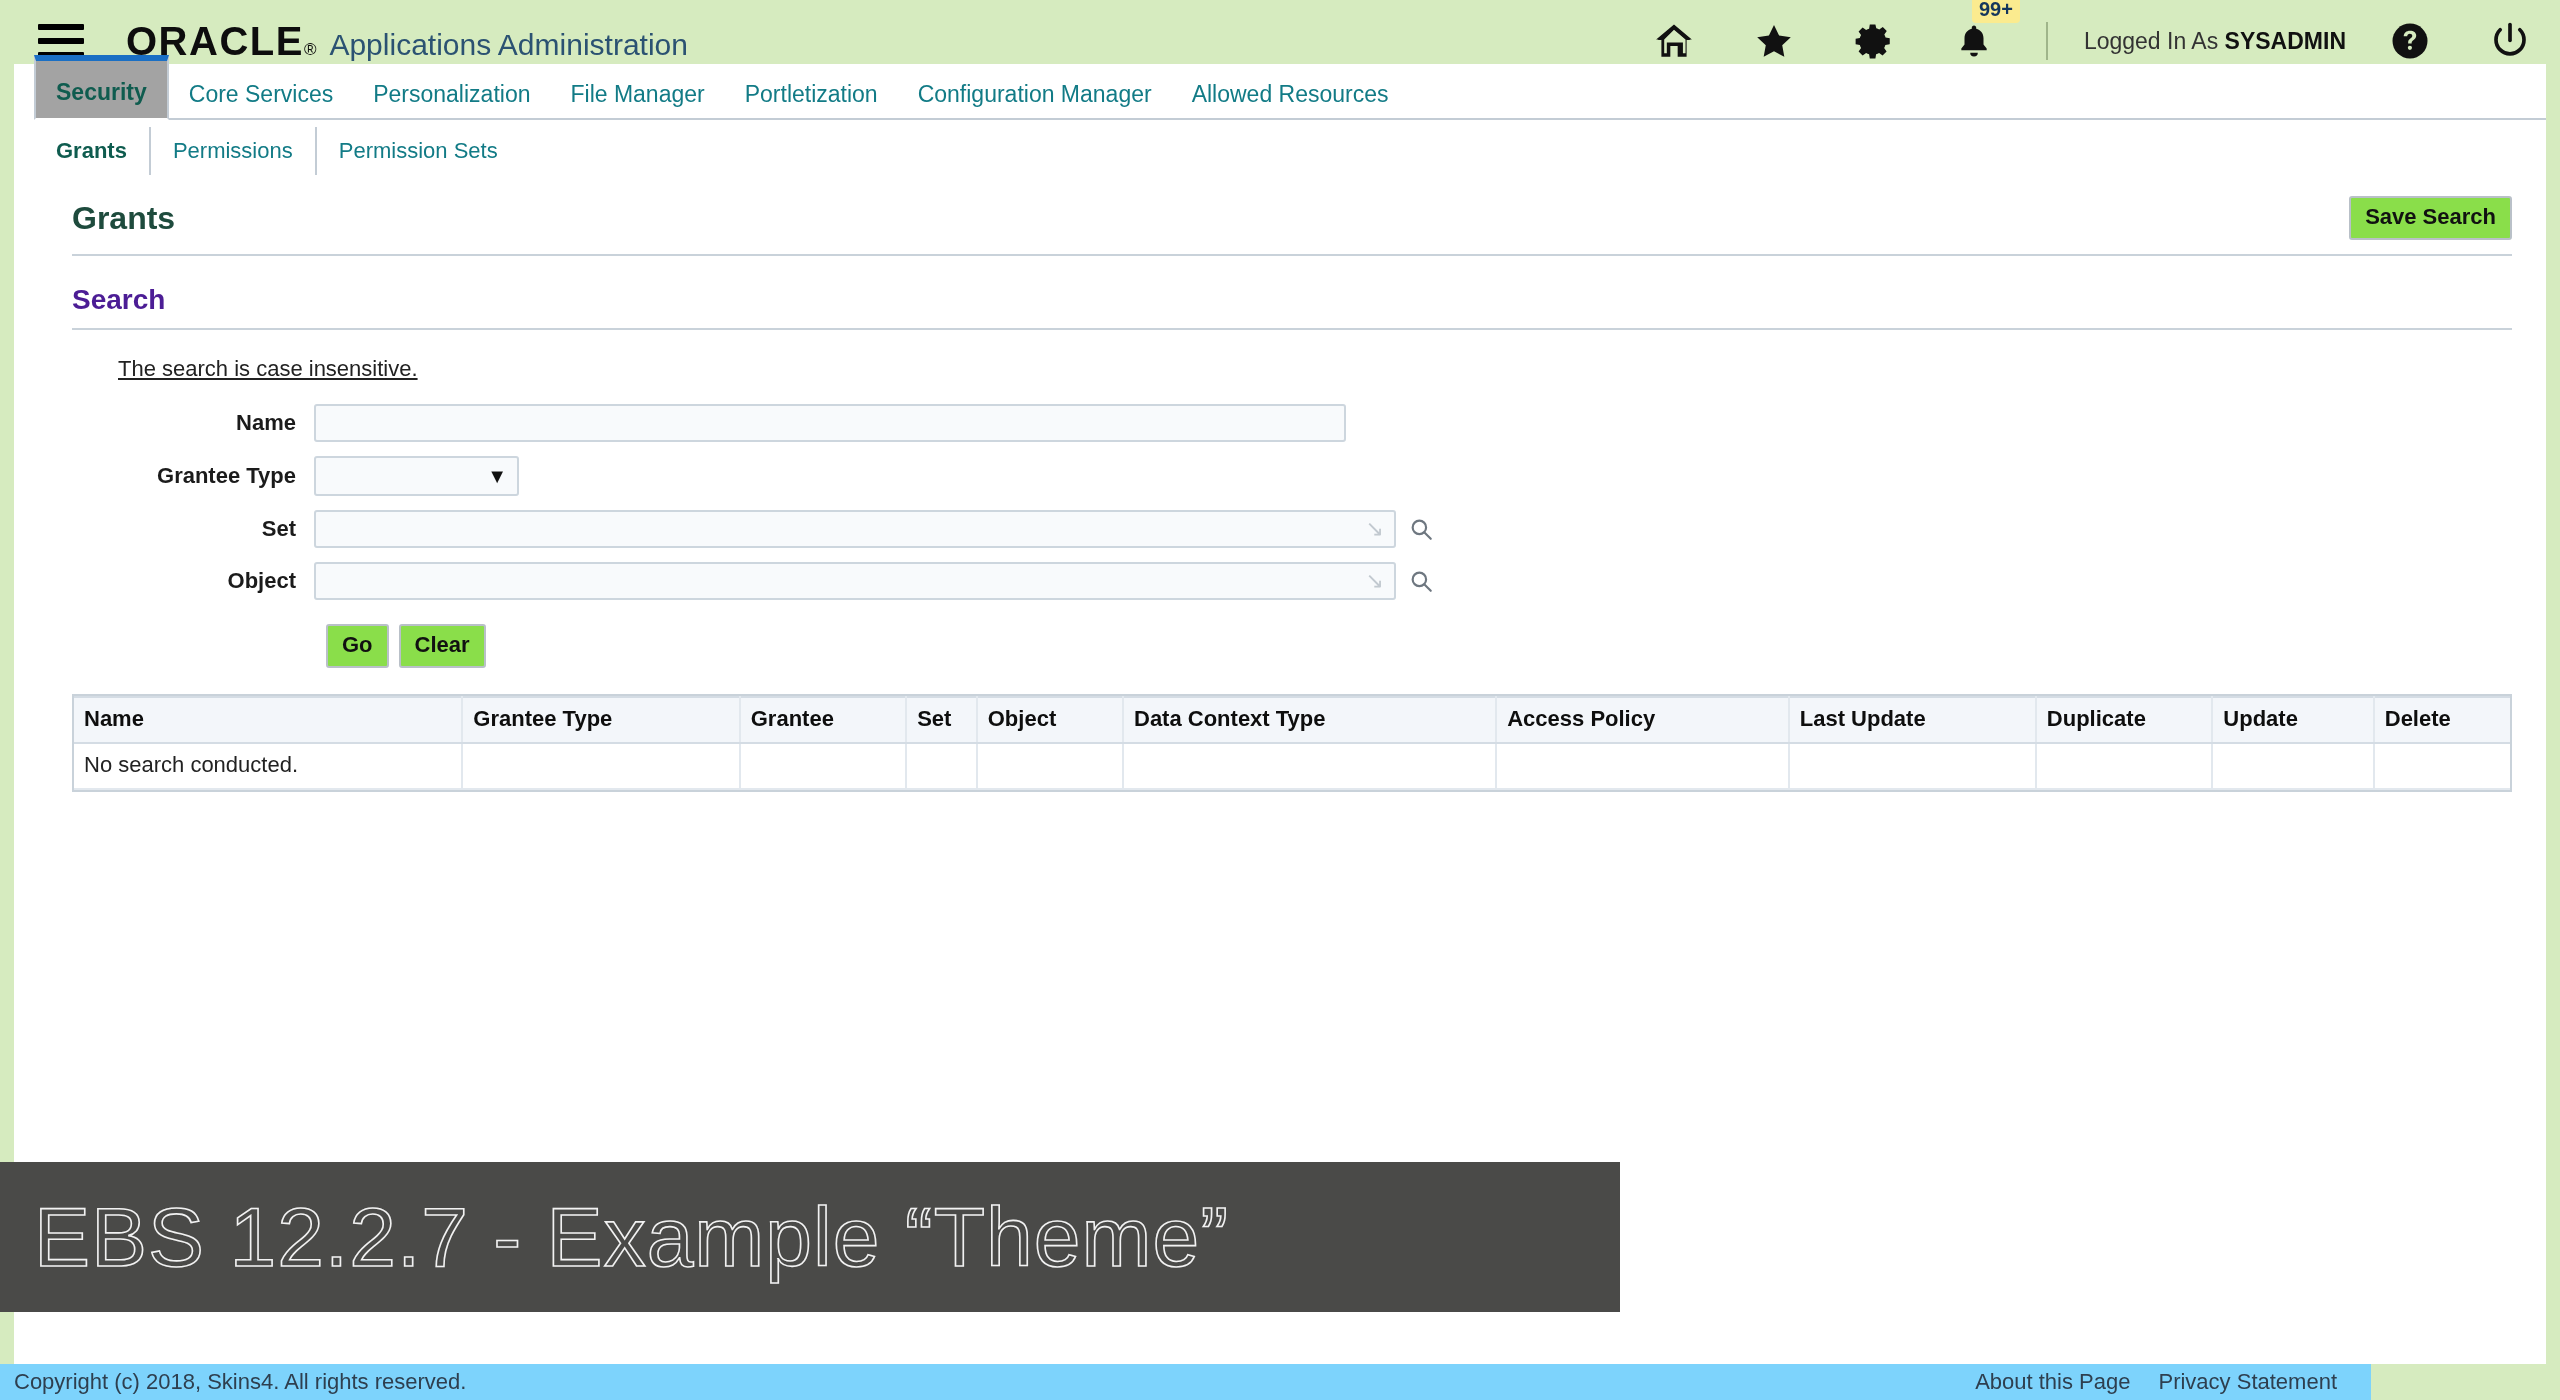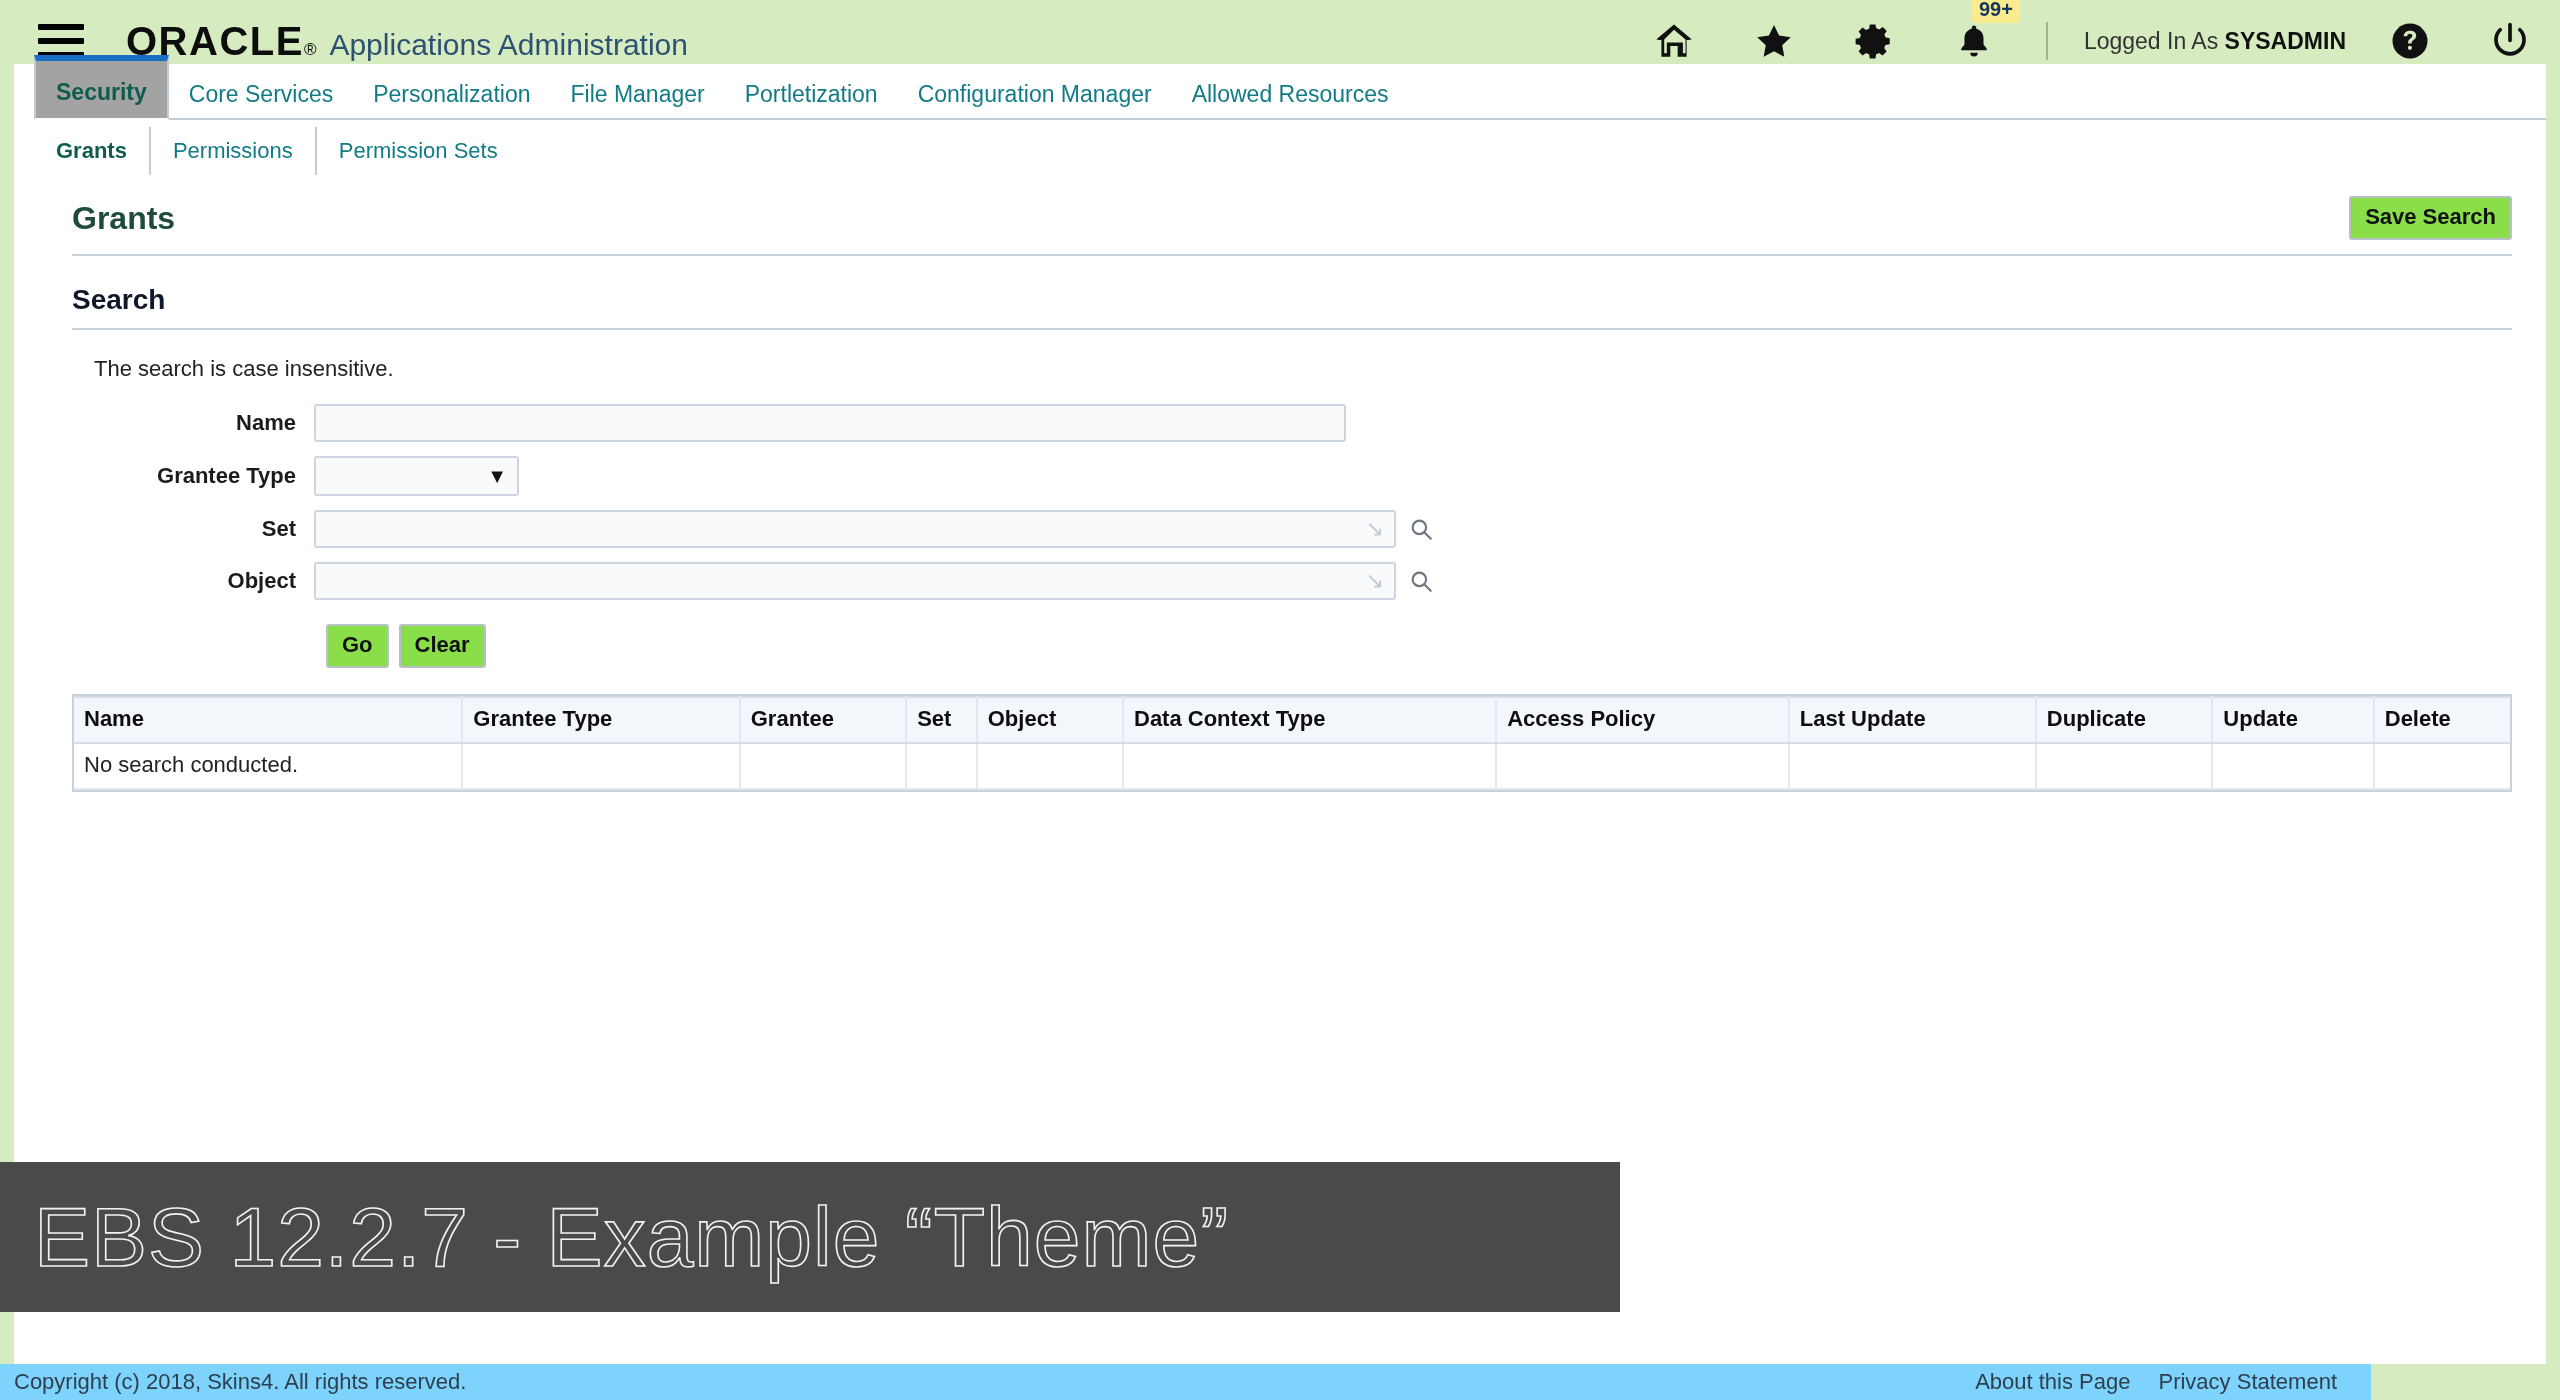--- a/index.html
+++ b/index.html
@@ -107,27 +107,27 @@
 
   .btn {
     background: #8ade4a; border: 2px solid #b9c0c8; border-radius: 3px;
     font-size: 22px; font-weight: bold; color: #111;
     padding: 6px 14px 8px; cursor: pointer;
     font-family: "Liberation Sans", sans-serif;
   }
 
   
   .section-title {
-    margin: 28px 0 0 58px; font-size: 28px; font-weight: bold; color: #0f172a;
+    margin: 28px 0 0 58px; font-size: 28px; font-weight: bold; color: #4c1d95;
   }
   .section-rule {
     margin: 12px 34px 0 58px; height: 2px; background: #c9d2da;
   }
   .hint {
-    margin: 26px 0 0 80px; font-size: 22px; color: #222;
+    margin: 26px 0 0 104px; font-size: 22px; color: #222; text-decoration: underline;
   }
   .form { margin: 22px 0 0 0; }
   .form-row { display: flex; align-items: center; margin-bottom: 14px; }
   .form-label {
     width: 300px; text-align: right; padding-right: 18px;
     font-size: 22px; font-weight: bold; color: #1b1b1b;
   }
   .txt {
     height: 38px; border: 2px solid #cdd6de; border-radius: 3px;
     background: #f8fafc; font-size: 21px; padding: 0 8px;

